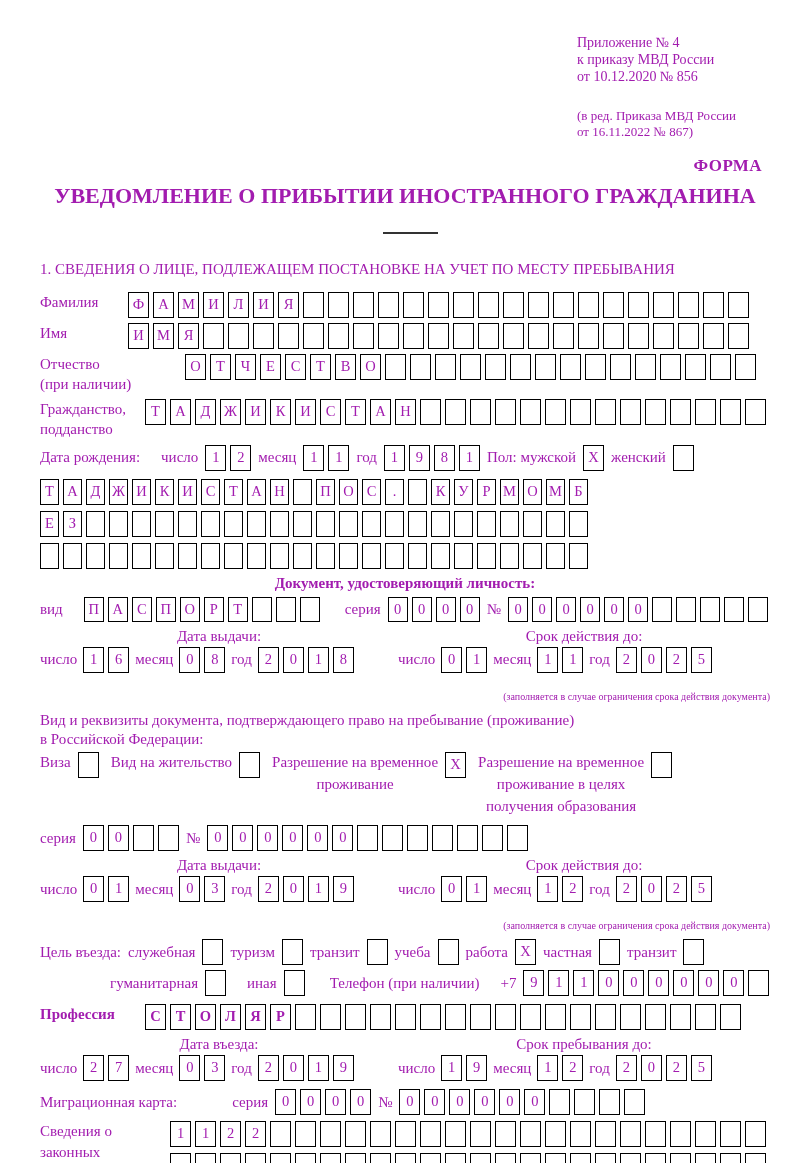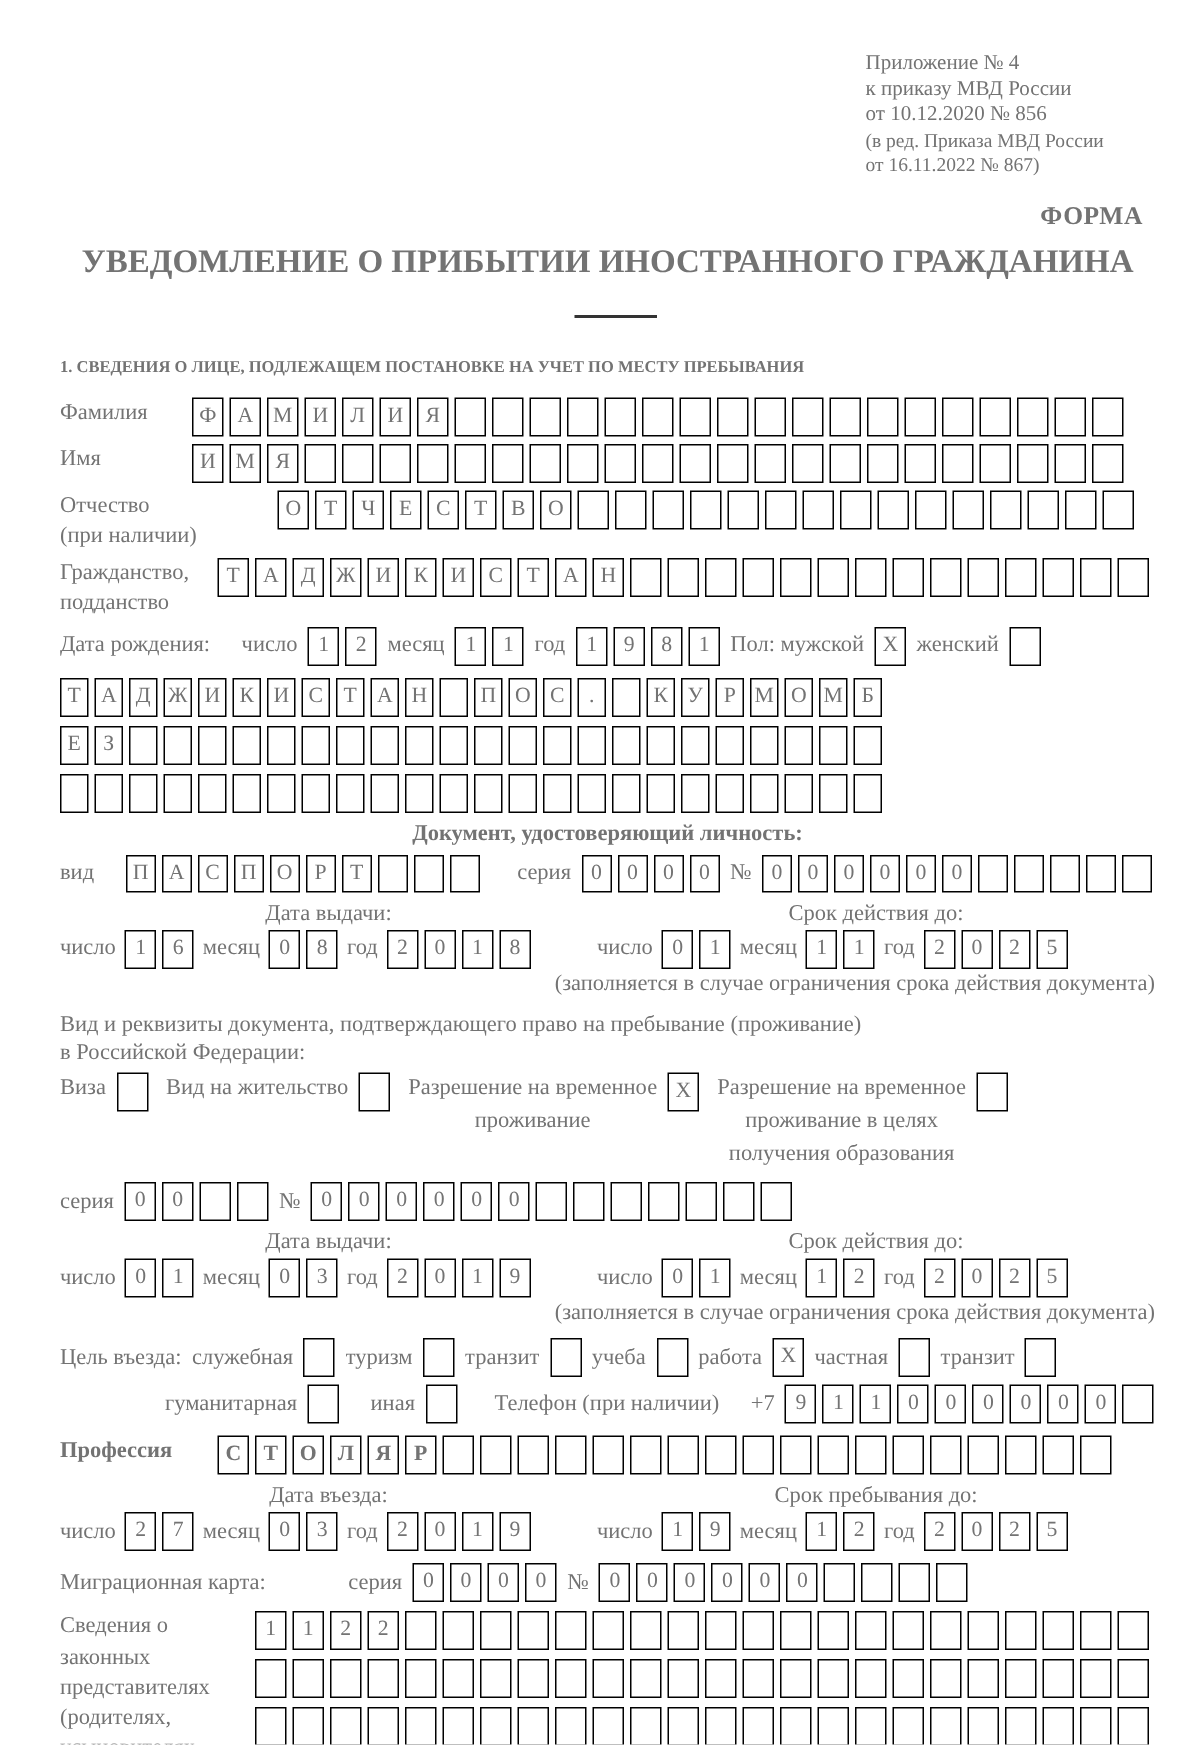--- a/index.html
+++ b/index.html
@@ -1,40 +1,40 @@
 <!DOCTYPE html>
 <html><head>
 <meta charset="utf-8">
 <style>
   html,body{margin:0;padding:0;background:#ffffff;}
   body{width:800px;height:1163px;overflow:hidden;color:#000;}
   .page{box-sizing:border-box;width:800px;height:1163px;padding:34px 30px 0 40px;
-        font-family:"Liberation Serif",serif;font-size:15px;color:#737373;background:#fff;}
+        font-family:"Liberation Serif",serif;font-size:15px;color:#a21caf;background:#fff;}
   .hdr{margin-left:537px;font-size:14px;line-height:1.22;white-space:nowrap;}
-  .hdr .sub{font-size:13px;margin-top:1px;line-height:1.22;}
+  .hdr .sub{font-size:13px;margin-top:23px;line-height:1.22;}
   .forma{text-align:right;font-weight:bold;font-size:17px;margin-top:16px;padding-right:8px;letter-spacing:.4px;}
   .title{text-align:center;font-weight:bold;font-size:22px;margin-top:5px;line-height:1.4;}
   .uline{display:inline-block;width:55px;border-bottom:2px solid #333;margin-left:10px;vertical-align:baseline;}
-  .sec{font-weight:bold;font-size:11px;margin-top:18px;}
+  .sec{font-weight:normal;font-size:15px;margin-top:18px;}
   .row{display:flex;align-items:flex-start;margin-top:5px;}
   .irow{display:flex;align-items:center;margin-top:5px;column-gap:7px;}
   .lbl{flex-shrink:0;line-height:1.35;}
   .w88{width:88px;} .w145{width:145px;} .w105{width:105px;} .w160{width:160px;} .w130{width:130px;}
   .cells{display:flex;column-gap:4px;flex-wrap:nowrap;}
   .cell{box-sizing:border-box;width:21px;height:26px;border:1.5px solid #000;background:#fff;
         text-align:center;font-size:14.5px;line-height:23px;flex-shrink:0;}
   .cells-sm .cell{width:19px;}
   .cells-xs .cell{width:20px;height:25px;}
   .stack{display:flex;flex-direction:column;row-gap:6px;}
   .center-b{text-align:center;font-weight:bold;margin-top:6px;font-size:15px;}
   .dates{display:flex;margin-top:6px;}
   .dcol1{width:358px;} .dcol2{width:372px;}
   .dhead{text-align:center;font-size:15px;}
   .dline{display:flex;align-items:center;column-gap:6px;margin-top:2px;}
-  .note{text-align:right;font-size:15px;margin-top:2px;}
+  .note{text-align:right;font-size:10px;margin-top:18px;}
   .intro{margin-top:7px;line-height:1.5;}
   .permits{display:flex;align-items:flex-start;column-gap:12px;margin-top:4px;}
   .pg{display:flex;align-items:flex-start;column-gap:7px;}
   .pstack{text-align:center;line-height:1.45;}
   .indent70{margin-left:70px;}
   .repr{display:flex;margin-top:6px;}
   .g18{margin-left:14px;} .g24{margin-left:18px;}
 </style>
 </head>
 <body>

